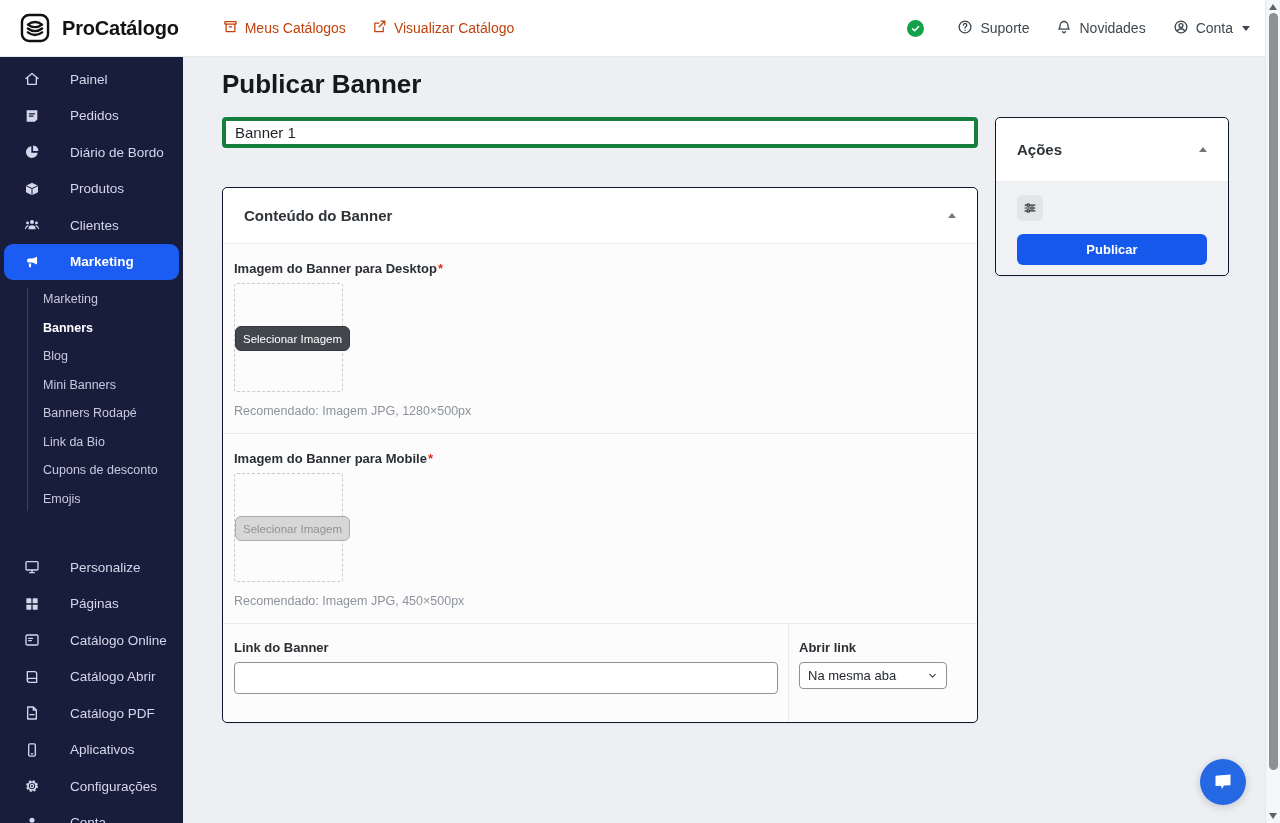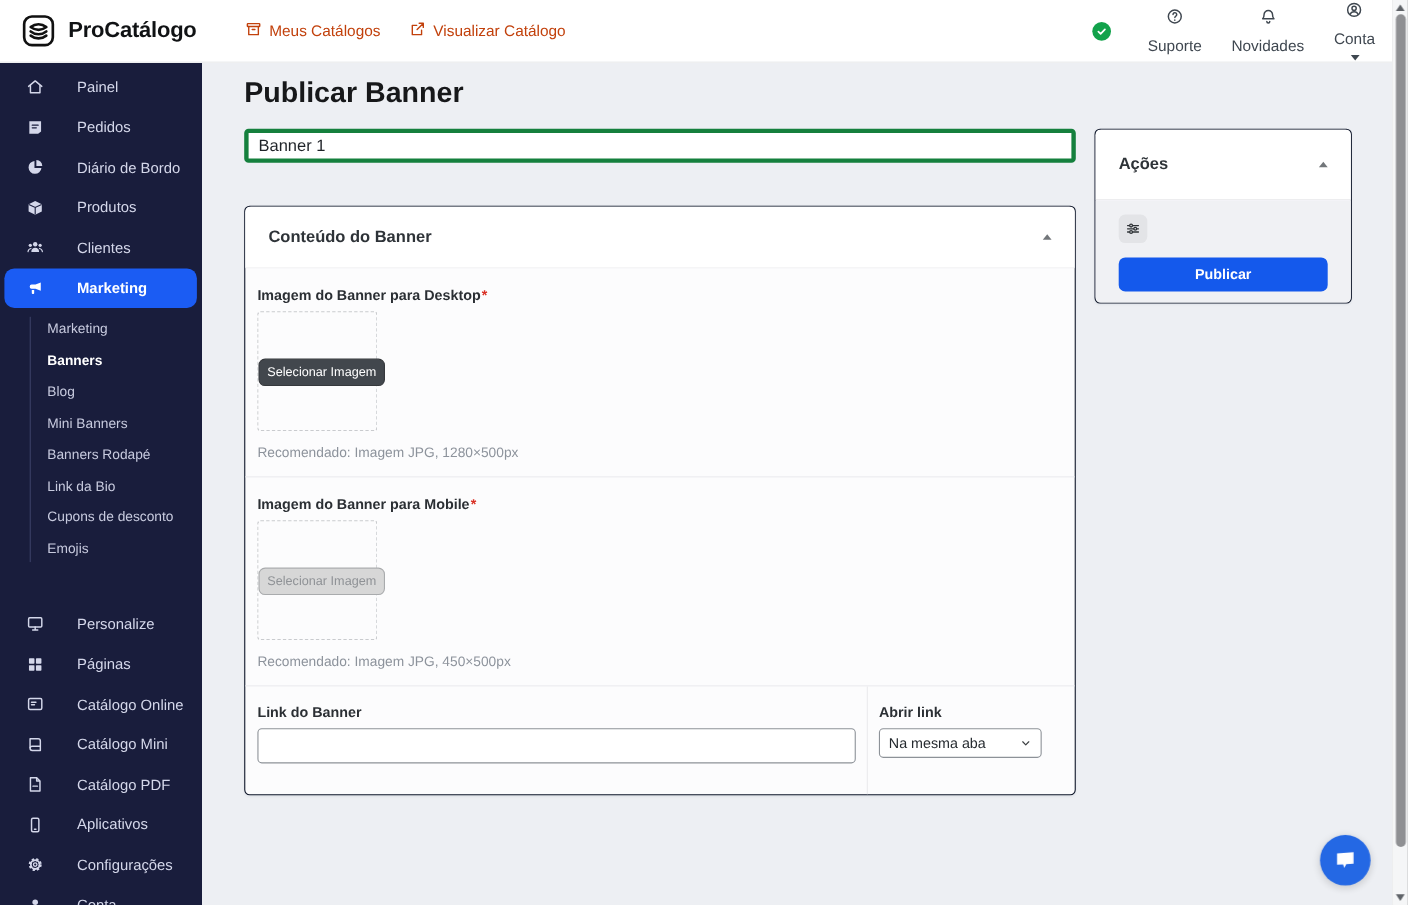--- a/index.html
+++ b/index.html
@@ -17,21 +17,21 @@
     display:flex; align-items:center; padding:0 30px 0 18px; z-index:20;
   }
   .brand { display:flex; align-items:center; gap:10px; }
   .brand-logo { width:34px; height:34px; color:#111; display:flex; }
   .brand-logo svg { width:34px; height:34px; }
   .brand-text { font-size:20px; font-weight:800; color:#101214; letter-spacing:-0.2px; }
   .header-nav { display:flex; align-items:center; gap:26px; margin-left:44px; }
   .hnav { display:flex; align-items:center; gap:7px; font-size:14px; color:#c2410c; cursor:pointer; }
   .hnav svg { width:15px; height:15px; }
   .header-right { margin-left:auto; display:flex; align-items:center; gap:27px; }
-  .hright { display:flex; align-items:center; gap:7px; font-size:14px; color:#3f4750; cursor:pointer;flex-direction:column; }
+  .hright { display:flex; align-items:center; gap:7px; font-size:14px; color:#3f4750; cursor:pointer; }
   .hright svg { width:16px; height:16px; }
   .check-circle {
     width:17px; height:17px; border-radius:50%; background:#12a24b;
     display:flex; align-items:center; justify-content:center; margin-right:6px;
   }
   .check-circle svg { width:11px; height:11px; }
   .caret-down {
     width:0; height:0; margin-left:2px;
     border-left:4px solid transparent; border-right:4px solid transparent;
     border-top:5px solid #3f4750;
@@ -320,21 +320,21 @@
         </span>
         <span class="slabel">Catálogo Online</span>
       </div>
       <div class="sitem">
         <span class="sicon">
           <svg viewBox="0 0 24 24" fill="none" stroke="currentColor" stroke-width="2" stroke-linejoin="round">
             <path d="M5 4h11a3 3 0 0 1 3 3v13H8a3 3 0 0 1-3-3z"></path>
             <path d="M5 17a3 3 0 0 1 3-3h11"></path>
           </svg>
         </span>
-        <span class="slabel">Catálogo Mini</span>
+        <span class="slabel">Catálogo Abrir</span>
       </div>
       <div class="sitem">
         <span class="sicon">
           <svg viewBox="0 0 24 24" fill="none" stroke="currentColor" stroke-width="2" stroke-linejoin="round">
             <path d="M5.5 3h8.5l4.5 4.5V21H5.5z"></path>
             <path d="M14 3v4.5h4.5"></path>
             <path d="M9 14.5h6" stroke-linecap="round"></path>
           </svg>
         </span>
         <span class="slabel">Catálogo PDF</span>

